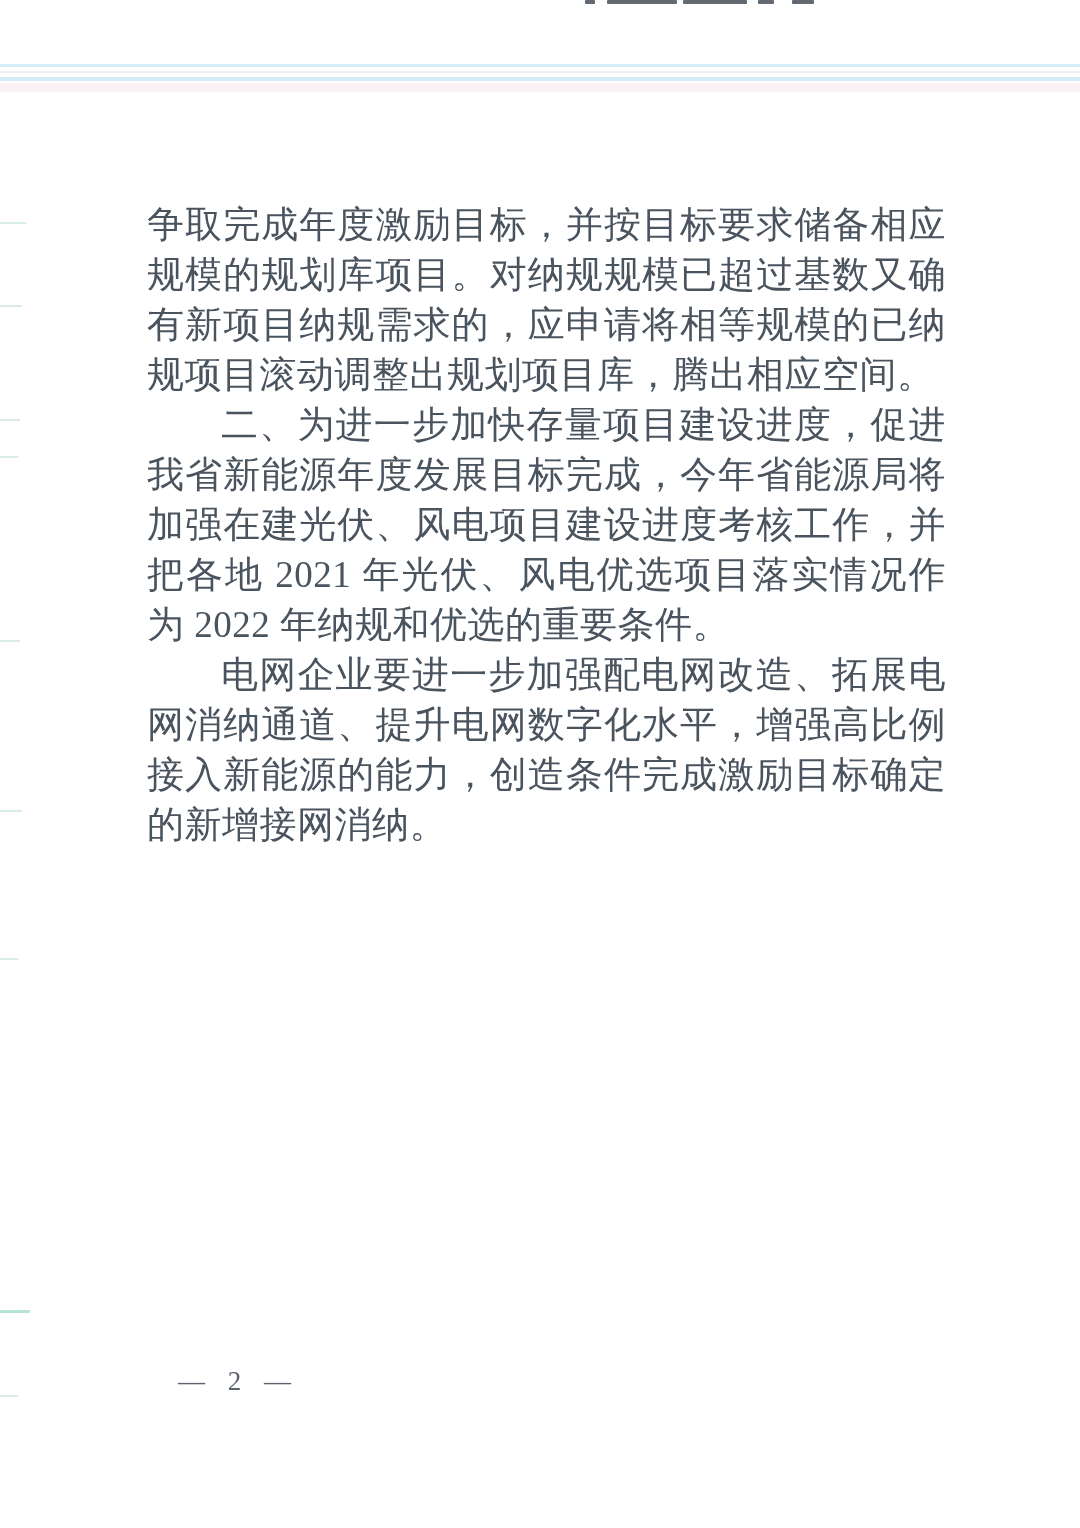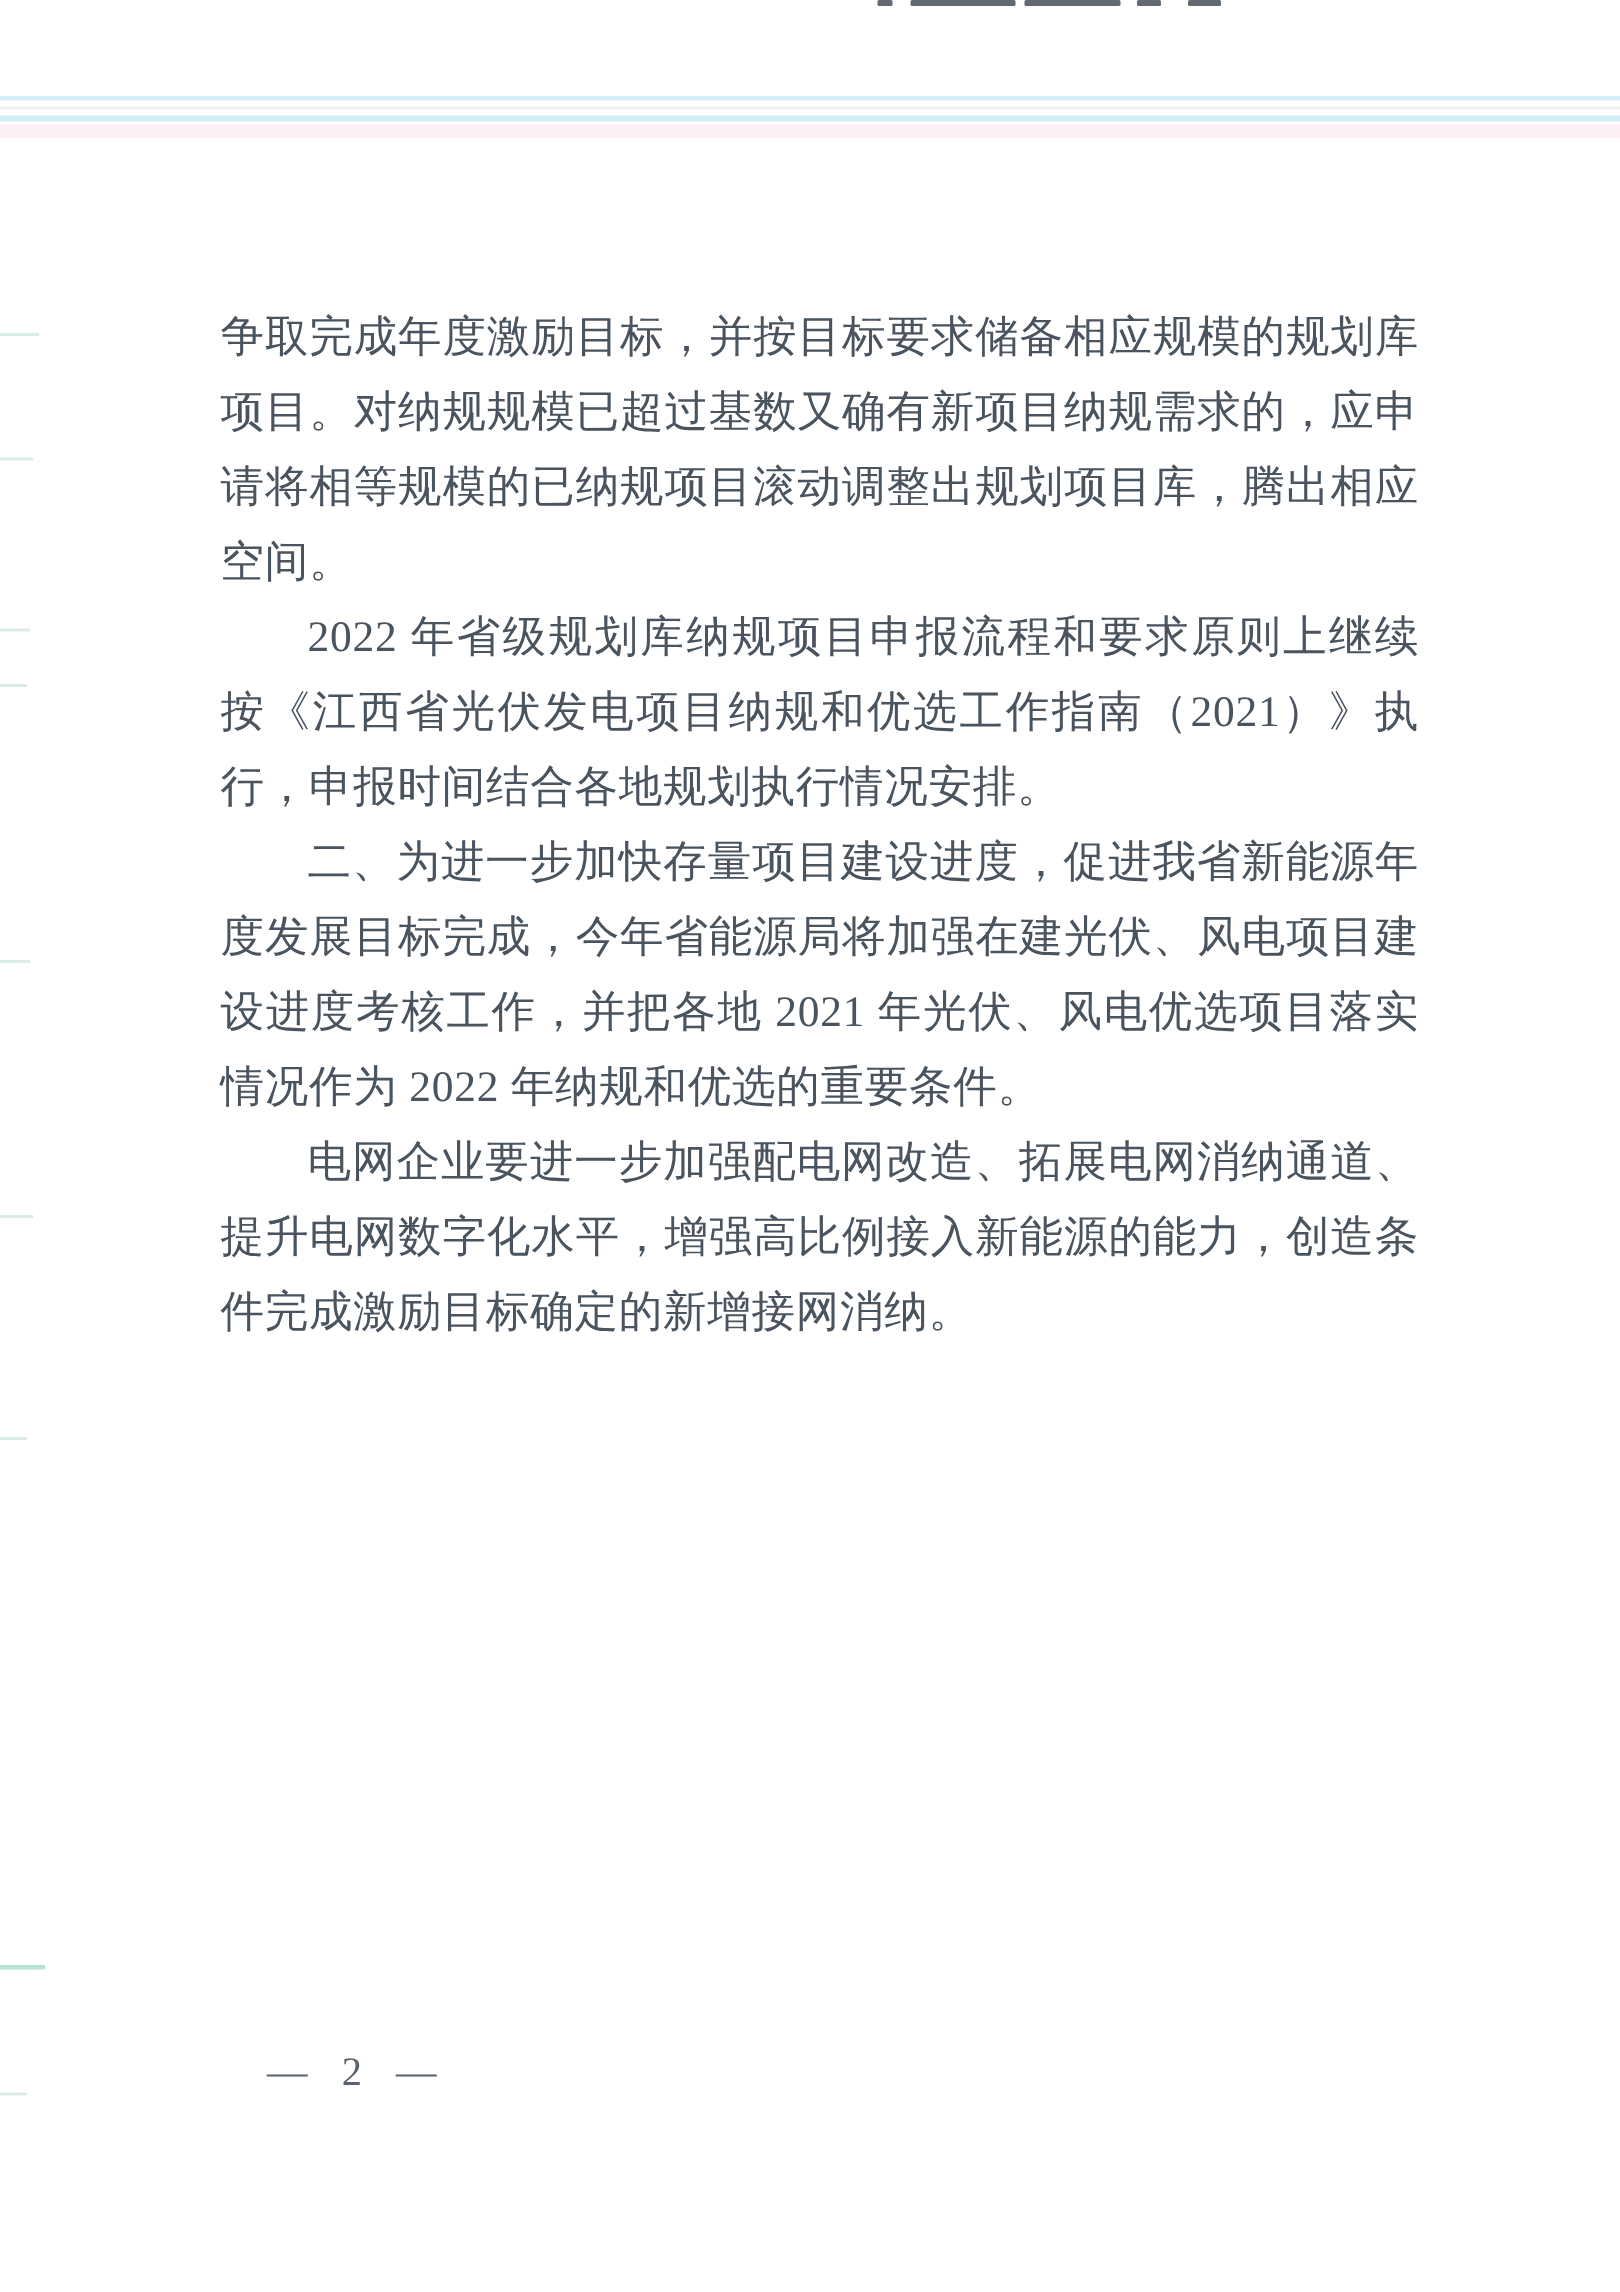--- a/index.html
+++ b/index.html
@@ -52,21 +52,21 @@
   .lt-7 { top: 958px;  width: 18px; }
   .lt-8 { top: 1310px; width: 30px; height: 3px; background: rgba(120, 205, 180, 0.55); }
   .lt-9 { top: 1395px; width: 18px; }
 
   
   .text-body {
     position: absolute;
     left: 147px;
     top: 200px;
     width: 799px;
-    font-size: 29px;
+    font-size: 37px;
     line-height: 50px;
     color: #4a545f;
     text-align: justify;
     letter-spacing: 0.5px;
     font-family: Liberation Serif, serif;
   }
   .text-body p { margin: 0; }
   .text-body p.indent { text-indent: 2em; }
 
   .page-number {
@@ -103,20 +103,19 @@
   <div class="left-tick lt-3"></div>
   <div class="left-tick lt-4"></div>
   <div class="left-tick lt-5"></div>
   <div class="left-tick lt-6"></div>
   <div class="left-tick lt-7"></div>
   <div class="left-tick lt-8"></div>
   <div class="left-tick lt-9"></div>
 
   <div class="text-body">
     <p>争取完成年度激励目标，并按目标要求储备相应规模的规划库项目。对纳规规模已超过基数又确有新项目纳规需求的，应申请将相等规模的已纳规项目滚动调整出规划项目库，腾出相应空间。</p>
-    <p class="indent">2022 年省级规划库纳规项目申报流程和要求原则上继续按《江西省光伏发电项目纳规和优选工作指南（2021）》执行，申报时间结合各地规划执行情况安排。</p>
     <p class="indent">二、为进一步加快存量项目建设进度，促进我省新能源年度发展目标完成，今年省能源局将加强在建光伏、风电项目建设进度考核工作，并把各地 2021 年光伏、风电优选项目落实情况作为 2022 年纳规和优选的重要条件。</p>
     <p class="indent">电网企业要进一步加强配电网改造、拓展电网消纳通道、提升电网数字化水平，增强高比例接入新能源的能力，创造条件完成激励目标确定的新增接网消纳。</p>
   </div>
 
   <div class="page-number">— 2 —</div>
 
 </div>
 
 </body></html>

